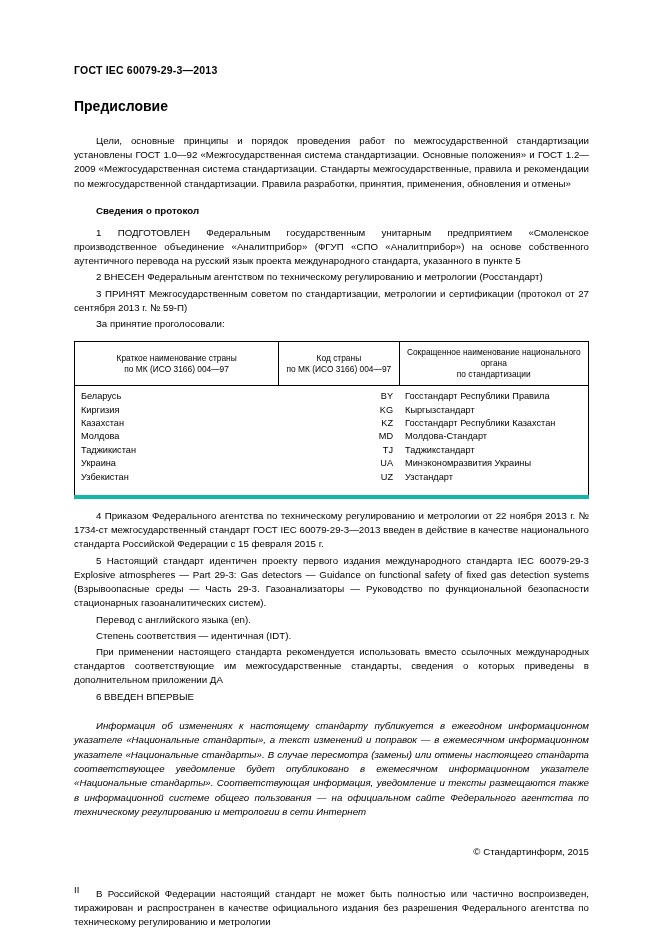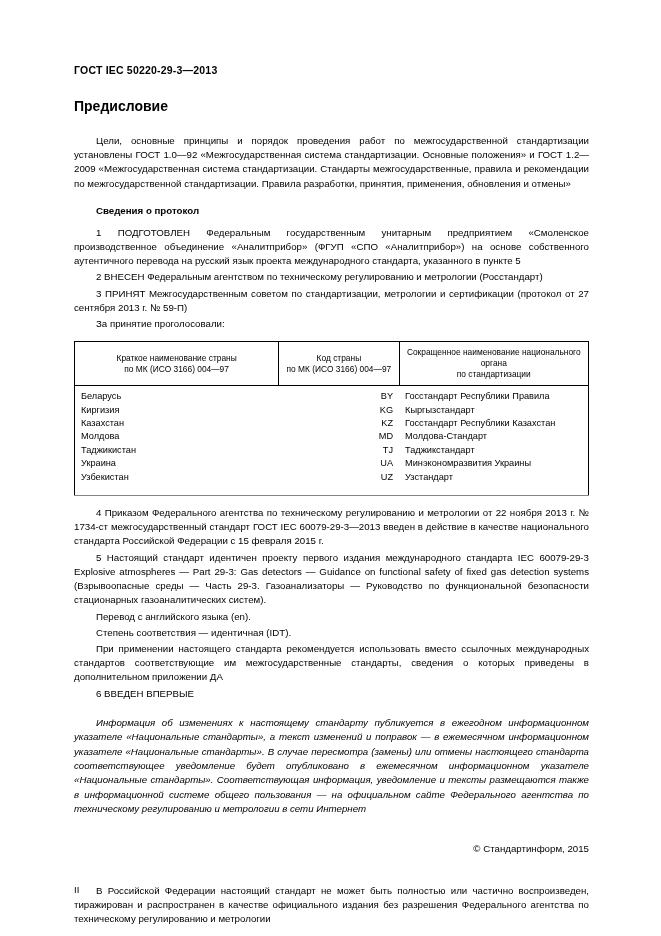--- a/index.html
+++ b/index.html
@@ -81,21 +81,21 @@
     border-left: 1px solid #000;
   }
   table.countries tbody tr td:last-child {
     border-right: 1px solid #000;
   }
   table.countries tbody tr:first-child td {
     padding-top: 4px;
   }
   table.countries tbody tr:last-child td {
     padding-bottom: 12px;
-    border-bottom: 1px solid #14b8a6;
+    border-bottom: 4px solid #14b8a6;
     margin-top: 37px;
   }
   .col-name { width: 40%; }
   .col-code { width: 23%; text-align: center; }
   .col-org  { width: 37%; }
   td.col-code { text-align: right; }
 
   .italic-block p {
     font-style: italic;
     font-size: 9.7px;
@@ -120,21 +120,21 @@
     font-size: 9.5px;
   }
 </style>
 </head>
 <body>
 
 <div class="page">
 
   <div class="content">
 
-    <div class="doc-code">ГОСТ IEC 50220-29-3—2013</div>
+    <div class="doc-code">ГОСТ IEC 60079-29-3—2013</div>
 
     <h1 class="doc-title">Предисловие</h1>
 
     <p class="para">Цели, основные принципы и порядок проведения работ по межгосударственной стандартизации установлены ГОСТ 1.0—92 «Межгосударственная система стандартизации. Основные положения» и ГОСТ 1.2—2009 «Межгосударственная система стандартизации. Стандарты межгосударственные, правила и рекомендации по межгосударственной стандартизации. Правила разработки, принятия, применения, обновления и отмены»</p>
 
     <div class="section-head">Сведения о протокол</div>
 
     <p class="para">1 ПОДГОТОВЛЕН Федеральным государственным унитарным предприятием «Смоленское производственное объединение «Аналитприбор» (ФГУП «СПО «Аналитприбор») на основе собственного аутентичного перевода на русский язык проекта международного стандарта, указанного в пункте 5</p>
     <p class="para">2 ВНЕСЕН Федеральным агентством по техническому регулированию и метрологии (Росстандарт)</p>
     <p class="para">3 ПРИНЯТ Межгосударственным советом по стандартизации, метрологии и сертификации (протокол от 27 сентября 2013 г. № 59-П)</p>

